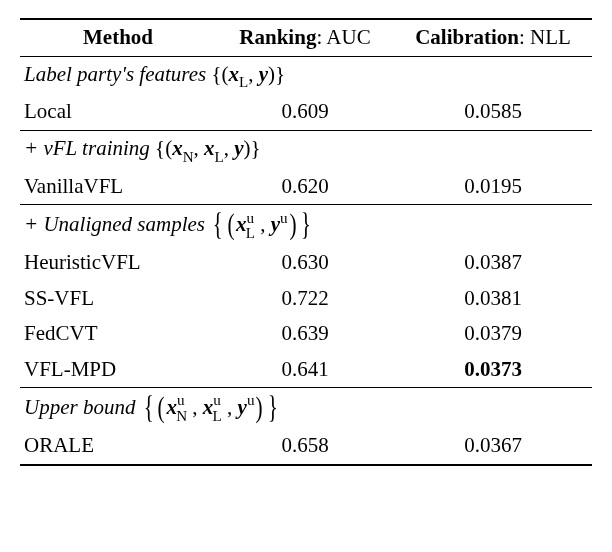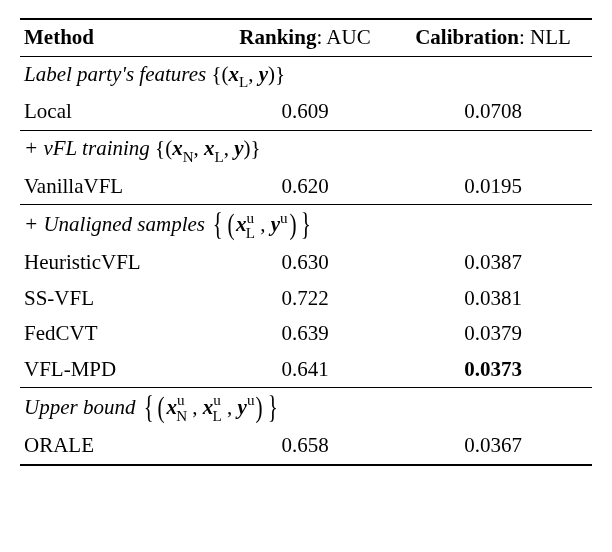--- a/index.html
+++ b/index.html
@@ -22,21 +22,21 @@
     line-height: 1.5;
   }
   .tbl td, .tbl th {
     padding: 2px 4px;
     vertical-align: baseline;
   }
   .top-rule td { border-top: 2px solid #000; }
   .bot-rule td { border-bottom: 2px solid #000; }
   .thin-rule td { border-top: 1px solid #000; }
 
-  .hdr-row .col-method { font-weight: 700; text-align: left; }
+  .hdr-row .col-method { font-weight: 700; text-align: center; }
   .hdr-row .col-auc,
   .hdr-row .col-nll { text-align: center; margin-top: 9px; }
   .hdr-label-bold { font-weight: 700; }
   .hdr-label-norm { font-weight: 400; }
 
   .section-cell {
     font-style: italic;
     text-align: left;
     padding-top: 4px;
   }
@@ -101,21 +101,21 @@
   </tr>
 
   <tr class="thin-rule">
     <td class="section-cell" colspan="3">
       <span>Label party's features </span><span class="mset">{(<span class="vec">x</span><sub class="msub">L</sub>, <span class="vec">y</span>)}</span>
     </td>
   </tr>
   <tr>
     <td class="col-method indent">Local</td>
     <td class="col-auc">0.609</td>
-    <td class="col-nll">0.0708</td>
+    <td class="col-nll">0.0585</td>
   </tr>
 
   <tr class="thin-rule">
     <td class="section-cell" colspan="3">
       <span>+ vFL training </span><span class="mset">{(<span class="vec">x</span><sub class="msub">N</sub>, <span class="vec">x</span><sub class="msub">L</sub>, <span class="vec">y</span>)}</span>
     </td>
   </tr>
   <tr>
     <td class="col-method indent">VanillaVFL</td>
     <td class="col-auc">0.620</td>

